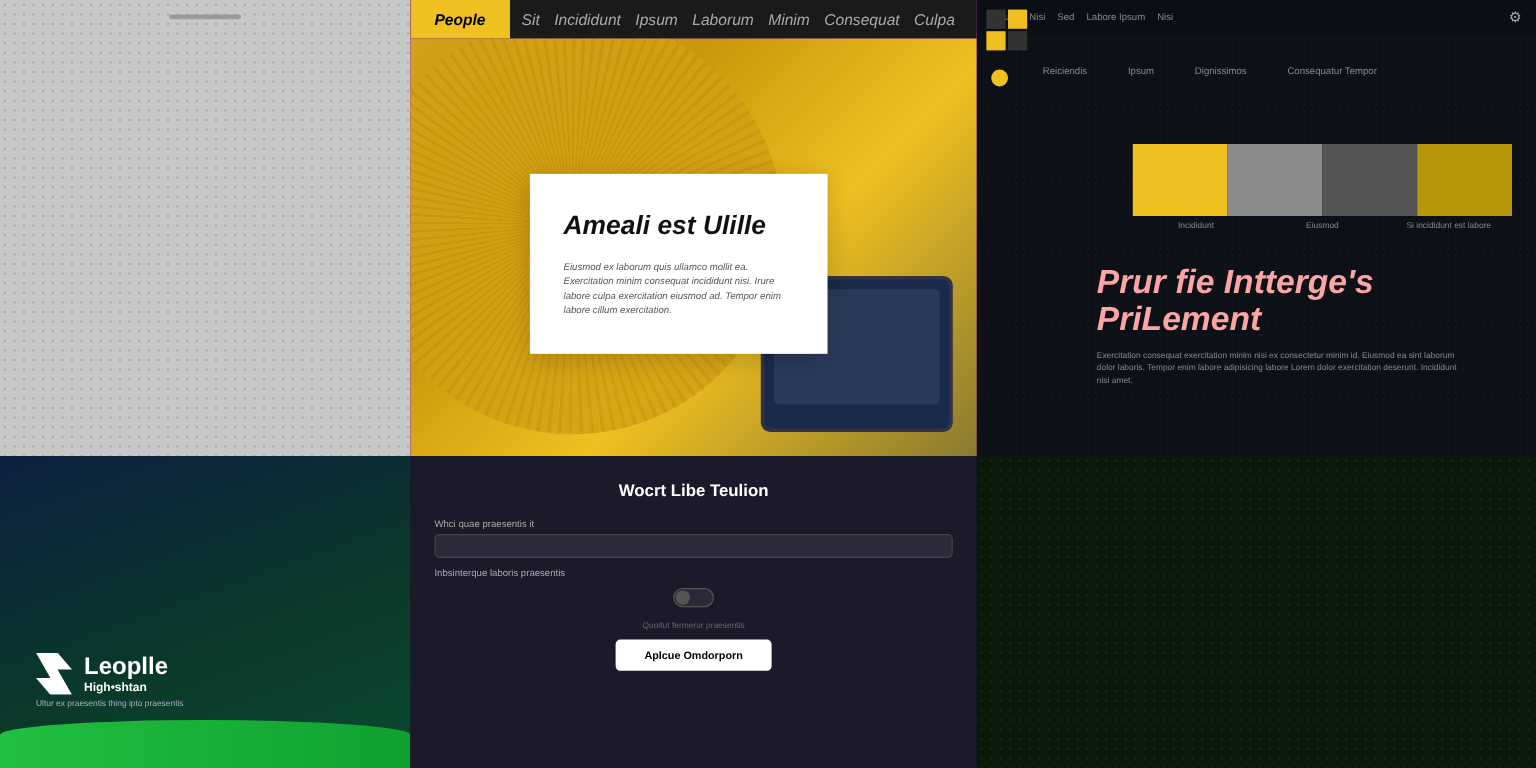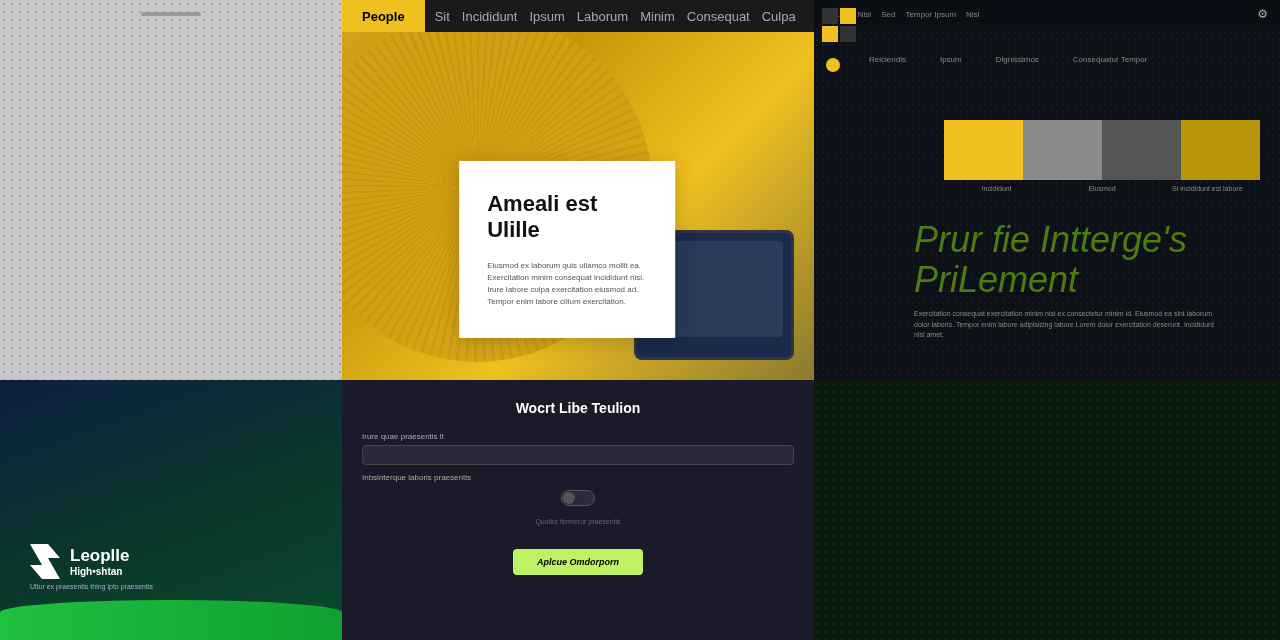--- a/index.html
+++ b/index.html
@@ -48,20 +48,21 @@
       border-radius: 2px;
     }
 
     
     .panel-top-center {
       grid-column: 2 / 3;
       grid-row: 1;
       position: relative;
       overflow: hidden;
       background: #d946ef;
+      font-style: italic;
     }
     .panel-top-center-nav {
       position: absolute;
       top: 0;
       left: 0;
       right: 0;
       height: 32px;
       background: #1a1a1a;
       display: flex;
       align-items: center;
@@ -129,26 +130,25 @@
       background: #2a3a5a;
       border-radius: 4px;
     }
 
     
     .panel-center-card {
       position: absolute;
       top: 50%;
       left: 50%;
       transform: translate(-55%, -30%);
-      width: 216px;
+      width: 248px;
       background: white;
       padding: 30px 28px;
       z-index: 20;
       box-shadow: 0 4px 20px rgba(0,0,0,0.2);
-      margin-top: 24px;
     }
     .card-title {
       font-size: 22px;
       font-weight: bold;
       color: #111;
       margin-bottom: 16px;
       line-height: 1.2;
     }
     .card-body {
       font-size: 8px;
@@ -253,23 +253,23 @@
       font-size: 8px;
       margin-left: 20px;
     }
     .top-right-title {
       position: absolute;
       top: 220px;
       left: 100px;
       right: 20px;
     }
     .top-right-heading {
-      font-size: 36px;
-      font-weight: 400;
-      color: #4d7c0f;
+      font-size: 28px;
+      font-weight: 700;
+      color: #fca5a5;
       line-height: 1.1;
       font-style: italic;
     }
     .top-right-text {
       font-size: 7px;
       color: #888;
       line-height: 1.5;
       margin-top: 10px;
       max-width: 300px;
     }
@@ -305,21 +305,21 @@
       gap: 10px;
     }
     .logo-shape {
       width: 30px;
       height: 35px;
       background: white;
       clip-path: polygon(0 0, 60% 0, 100% 40%, 60% 40%, 100% 100%, 40% 100%, 0 60%, 40% 60%);
     }
     .logo-text-block {}
     .logo-title {
-      font-size: 17px;
+      font-size: 20px;
       font-weight: bold;
       color: white;
     }
     .logo-subtitle {
       font-size: 10px;
       color: white;
       font-weight: bold;
     }
     .logo-desc {
       font-size: 7px;
@@ -396,30 +396,29 @@
       top: 1px;
       left: 1px;
     }
     .bottom-center-note {
       font-size: 7px;
       color: #666;
       margin-top: 8px;
       text-align: center;
     }
     .submit-btn {
-      margin-top: 24px;
-      background: #bef264;
+      margin-top: 8px;
+      background: #ffffff;
       color: #000;
       font-size: 9px;
       font-weight: bold;
       border: none;
       border-radius: 4px;
       padding: 8px 24px;
       cursor: pointer;
-      font-style: italic;
     }
 
     
     .panel-bottom-right {
       grid-column: 3 / 5;
       grid-row: 2;
       background: #0a1a0a;
       position: relative;
       overflow: hidden;
     }
@@ -472,21 +471,21 @@
       <div class="small-squares">
         <div class="small-sq"></div>
         <div class="small-sq active"></div>
         <div class="small-sq active"></div>
         <div class="small-sq"></div>
       </div>
       <div class="top-right-nav-items">
         <span class="top-right-nav-item">Ipsum</span>
         <span class="top-right-nav-item">Nisi</span>
         <span class="top-right-nav-item">Sed</span>
-        <span class="top-right-nav-item">Tempor Ipsum</span>
+        <span class="top-right-nav-item">Labore Ipsum</span>
         <span class="top-right-nav-item">Nisi</span>
       </div>
       <span class="top-right-icon">⚙</span>
     </div>
     <div class="logo-dot"></div>
     <div class="top-right-nav2">
       <span class="tnav2-item">Reiciendis</span>
       <span class="tnav2-item">Ipsum</span>
       <span class="tnav2-item">Dignissimos</span>
       <span class="tnav2-item">Consequatur Tempor</span>
@@ -517,21 +516,21 @@
           <div class="logo-subtitle">High•shtan</div>
         </div>
       </div>
       <div class="logo-desc">Ultur ex praesentis thing ipto praesentis</div>
     </div>
     <div class="green-wave"></div>
   </div>
 
   <div class="panel-bottom-center">
     <div class="bottom-center-title">Wocrt Libe Teulion</div>
-    <div class="form-label">Irure quae praesentis it</div>
+    <div class="form-label">Whci quae praesentis it</div>
     <div class="form-input-row">
       <input class="form-input" type="text" style="">
     </div>
     <div class="form-label">Inbsinterque laboris praesentis</div>
     <div class="toggle-pill">
       <div class="toggle-ball"></div>
     </div>
     <div class="bottom-center-note">Quoitut fermeror praesentis</div>
     <button class="submit-btn">Aplcue Omdorporn</button>
   </div>

